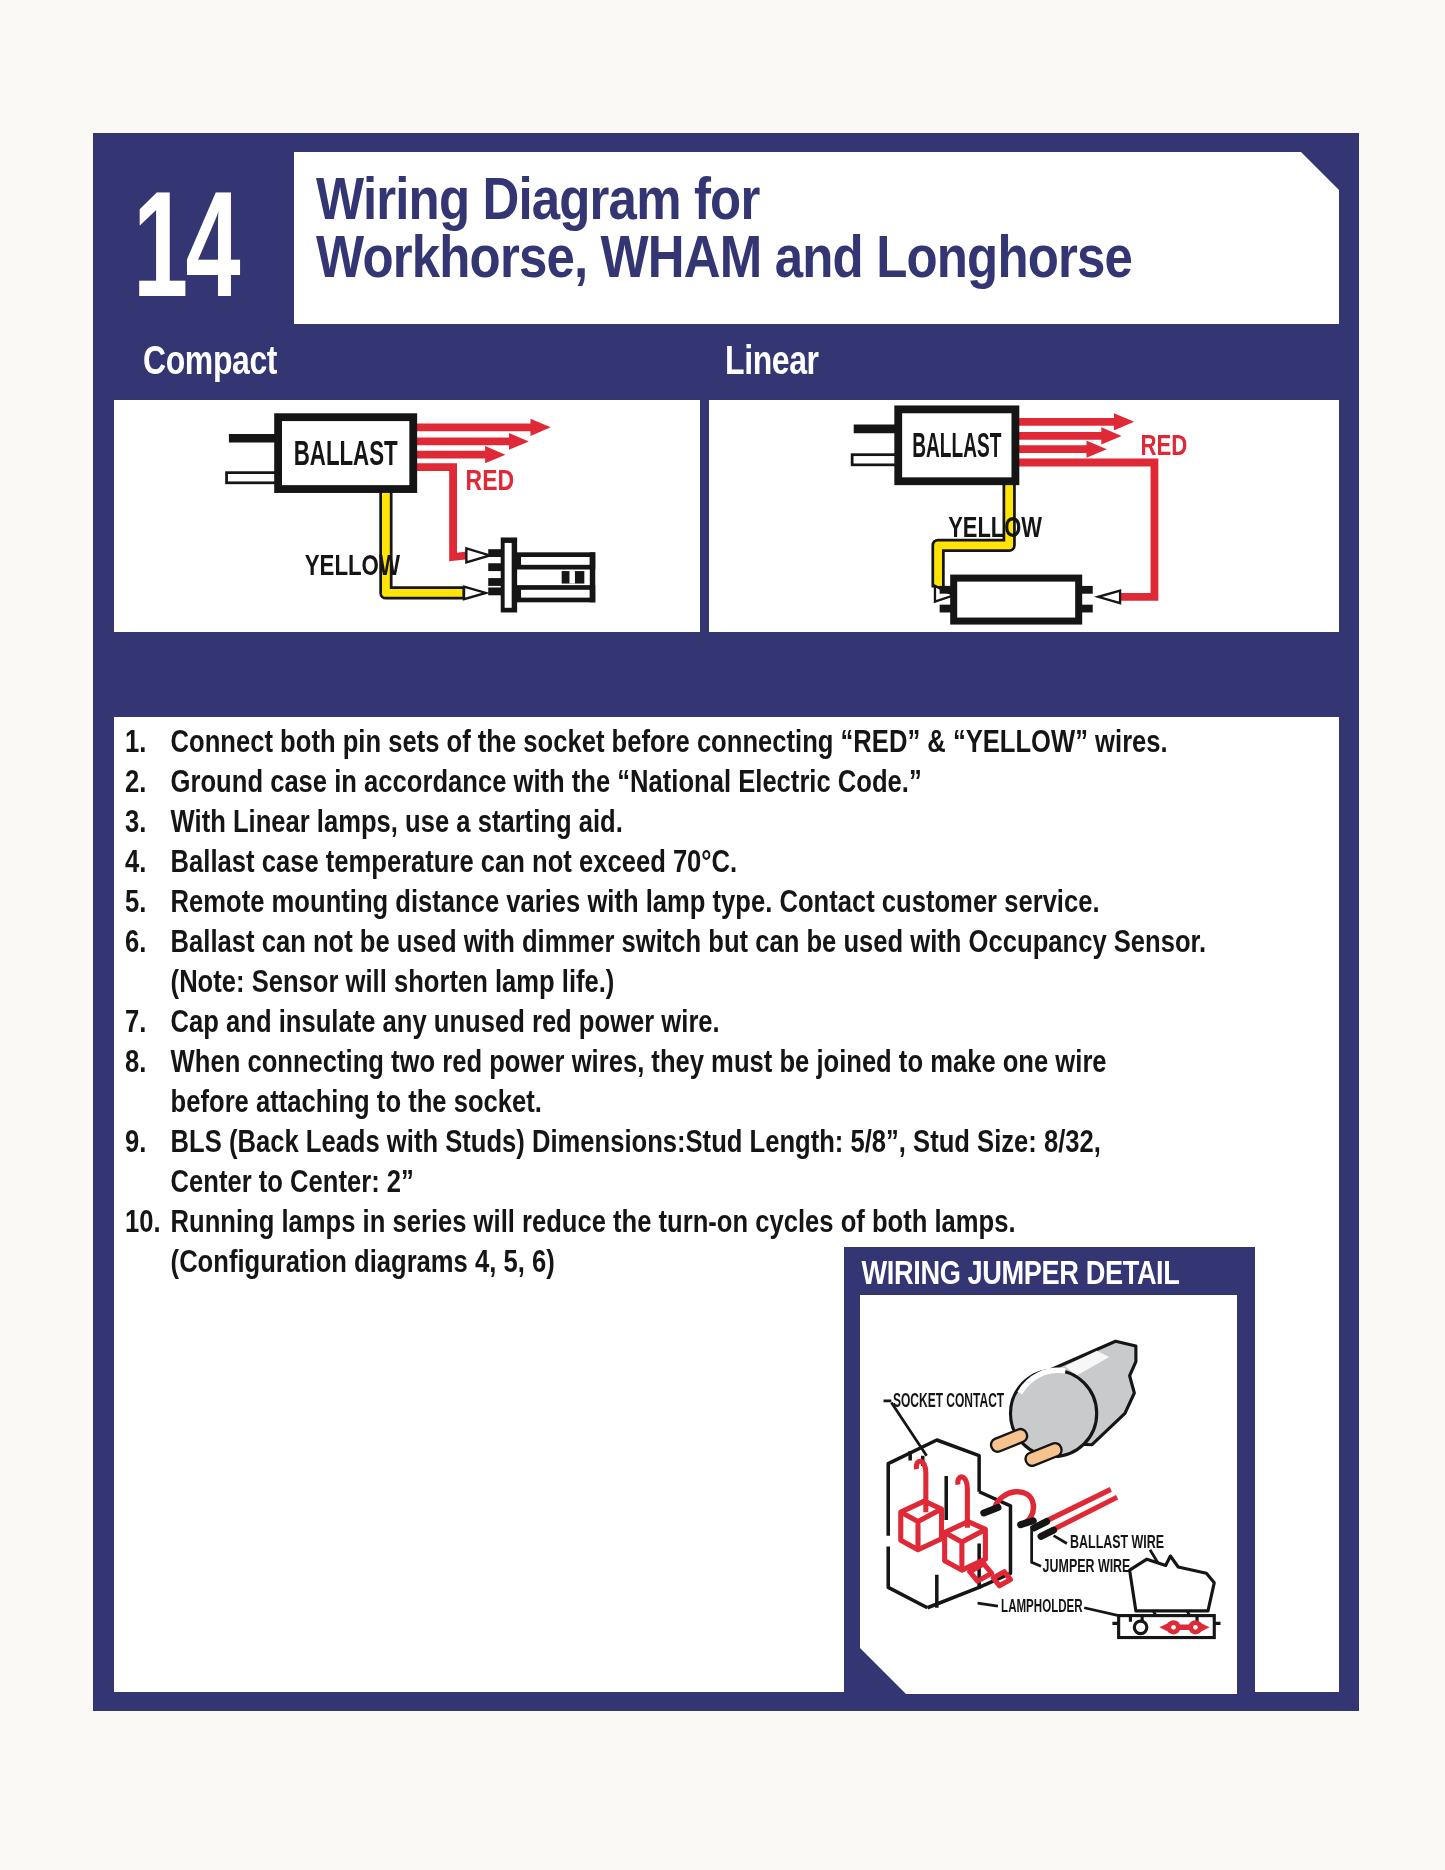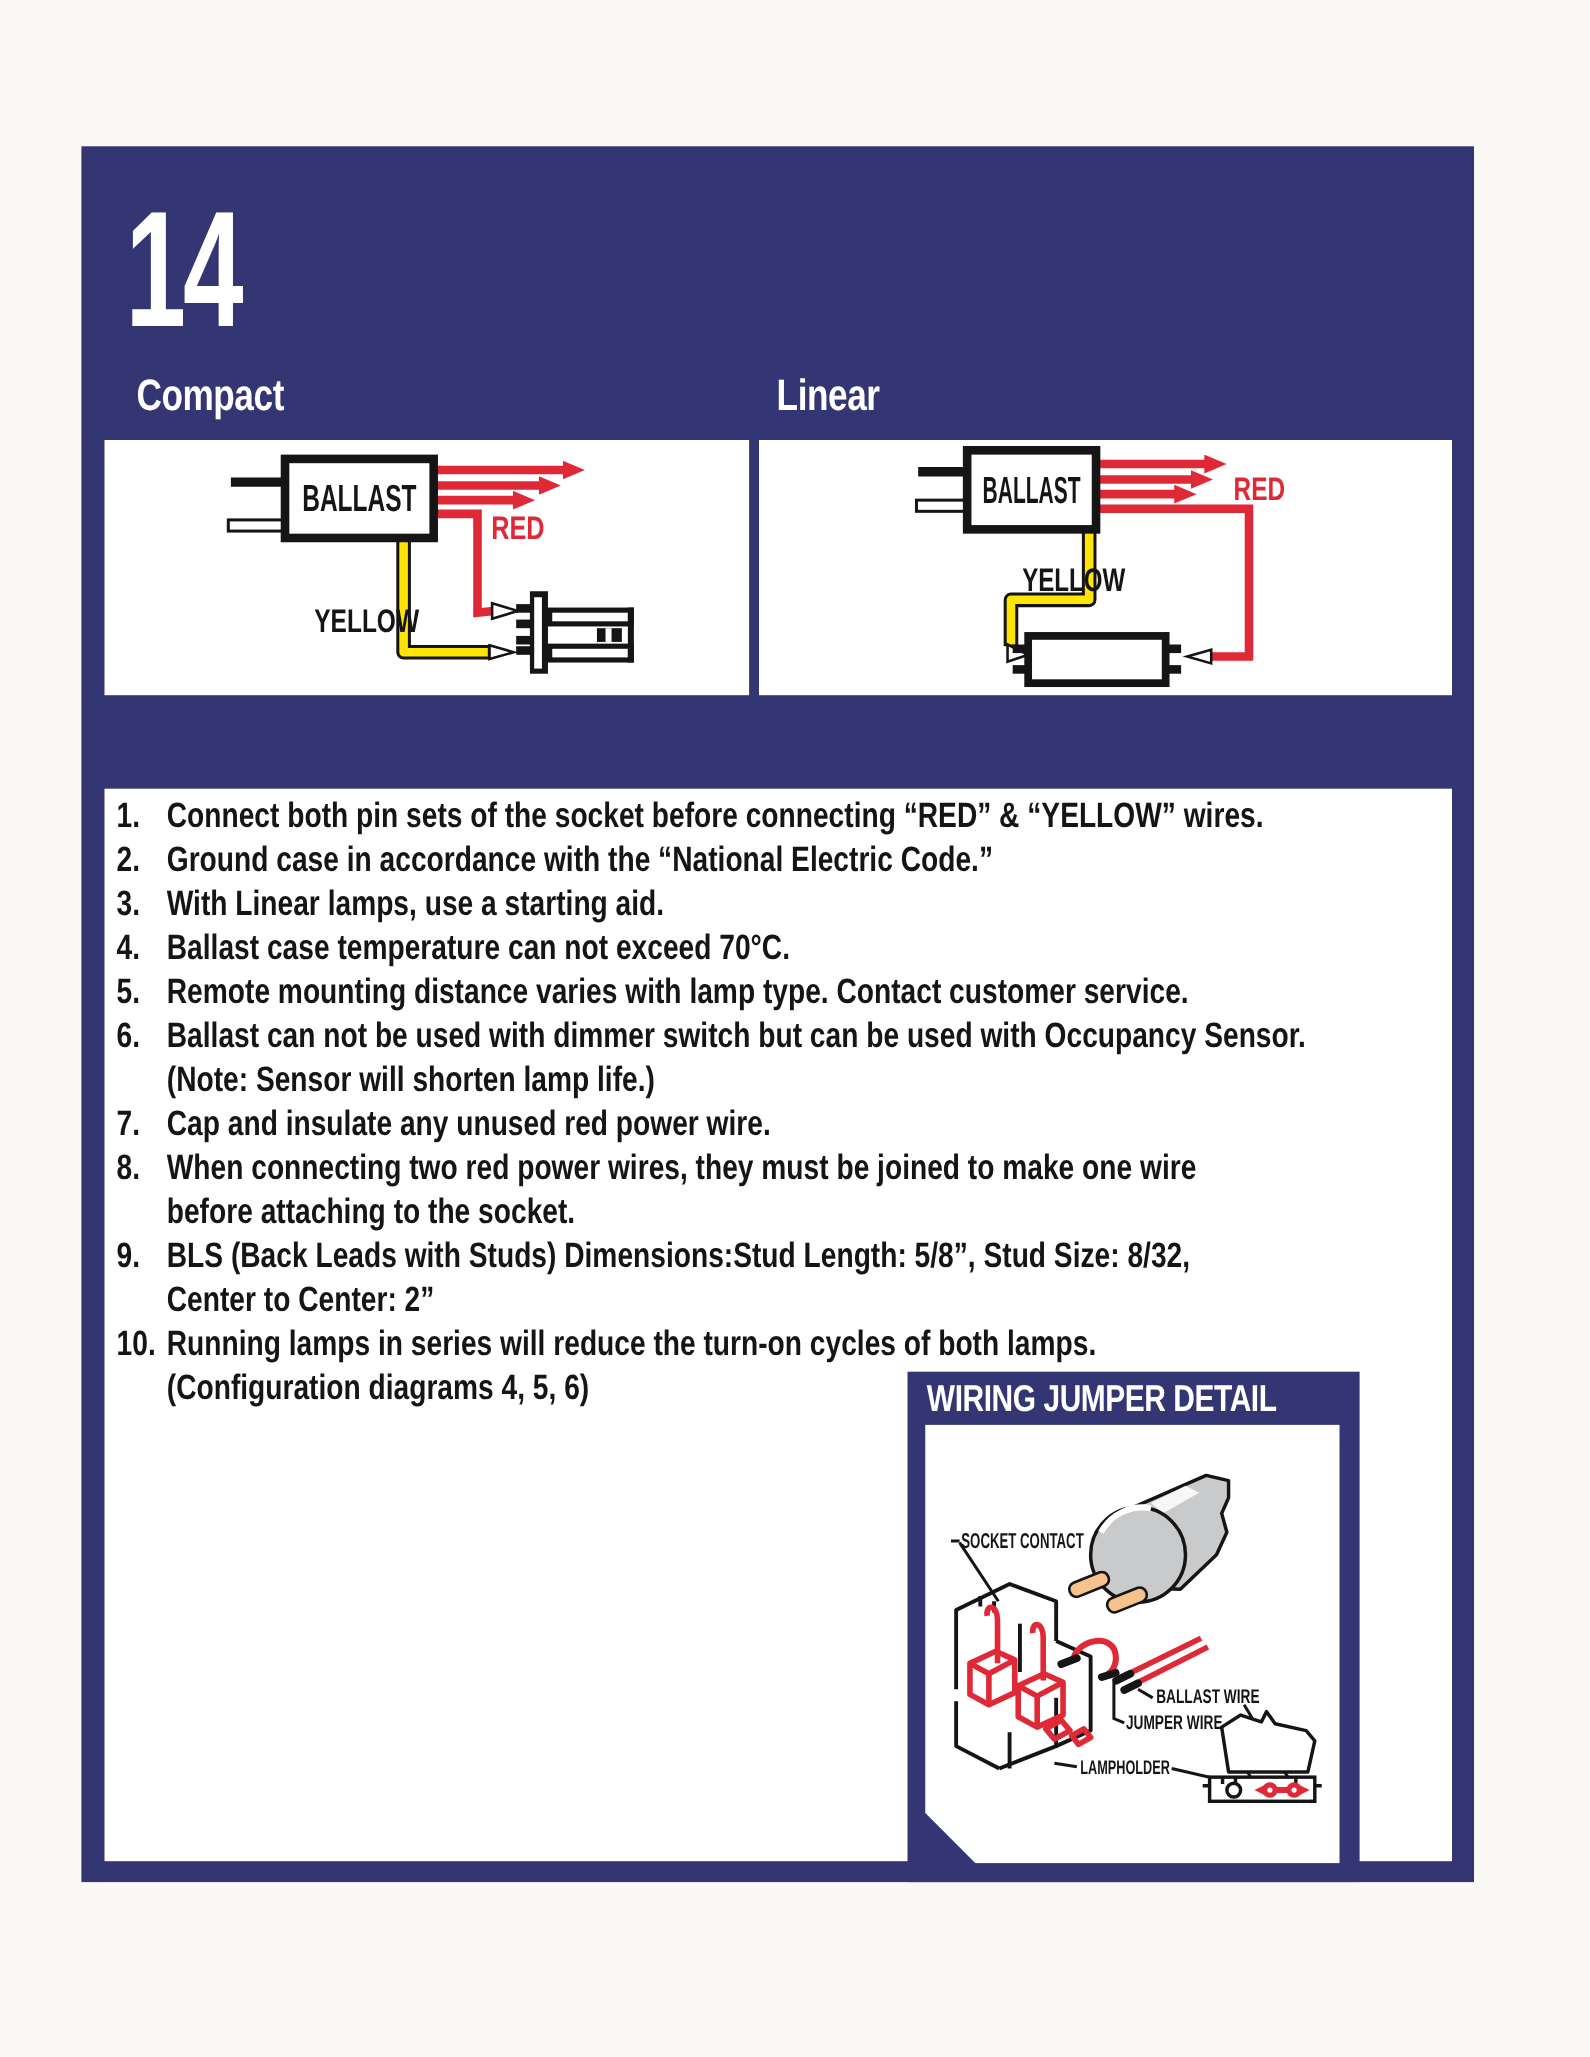--- a/index.html
+++ b/index.html
@@ -3,21 +3,21 @@
 <meta charset="utf-8">
 <style>
   :root{
     --navy:#333673; --red:#e02937; --yellow:#ffe405; --ink:#151515;
     --tan:#f6c38f; --gray:#c9cacb; --paper:#faf9f5;
   }
   *{margin:0;padding:0;box-sizing:border-box;}
   html,body{width:1445px;height:1870px;}
   body{background:var(--paper);font-family:"Liberation Sans",sans-serif;position:relative;overflow:hidden;}
 
-  .frame{position:absolute;left:74px;top:133px;width:1266px;height:1578px;background:var(--navy);}
+  .frame{position:absolute;left:93px;top:133px;width:1266px;height:1578px;background:var(--navy);}
 
   .num14{position:absolute;left:40px;top:36px;color:#fff;font-weight:bold;font-size:150px;line-height:1;
          transform:scaleX(.66);transform-origin:left top;letter-spacing:-4px;}
 
   .title-box{position:absolute;left:201px;top:19px;width:1045px;height:172px;background:#fff;
              clip-path:polygon(0 0, calc(100% - 38px) 0, 100% 38px, 100% 100%, 0 100%);}
   .title-text{padding:18px 0 0 26px;color:var(--navy);font-weight:bold;font-size:60px;line-height:58px;
               transform:scaleX(.85);transform-origin:left top;white-space:nowrap;letter-spacing:-1px;}
 
   .sec-label{position:absolute;top:206px;color:#fff;font-weight:bold;font-size:40px;line-height:42px;
@@ -52,20 +52,26 @@
   .crimp{fill:#fff;stroke:var(--ink);stroke-width:3;}
   .svg-label{font-family:"Liberation Sans",sans-serif;font-weight:bold;}
 </style>
 </head>
 <body>
 
 <div class="frame">
 
   <div class="num14">14</div>
 
+  <div class="title-box">
+    <div class="title-text">
+      <div>Wiring Diagram for</div>
+      <div>Workhorse, WHAM and Longhorse</div>
+    </div>
+  </div>
 
   <div class="sec-label sec-compact">Compact</div>
   <div class="sec-label sec-linear">Linear</div>
 
   <div class="diag-box compact">
     <svg viewBox="0 0 586 297">
       <defs>
         <marker id="arrC" markerUnits="userSpaceOnUse" markerWidth="28" markerHeight="22" refX="3" refY="11" orient="auto">
           <path d="M0,0 L26,11 L0,22 Z" class="fl-red"></path>
         </marker>

